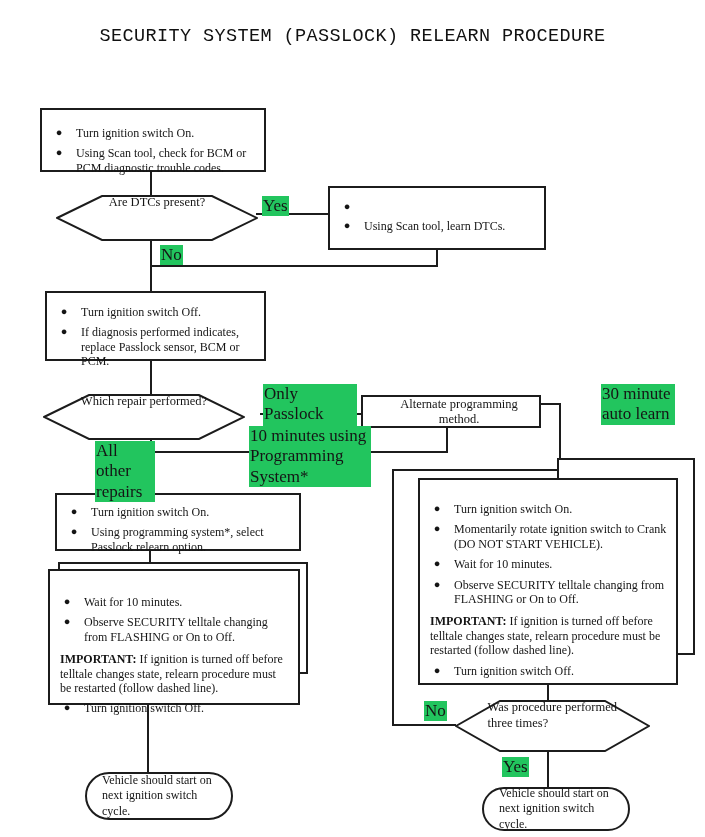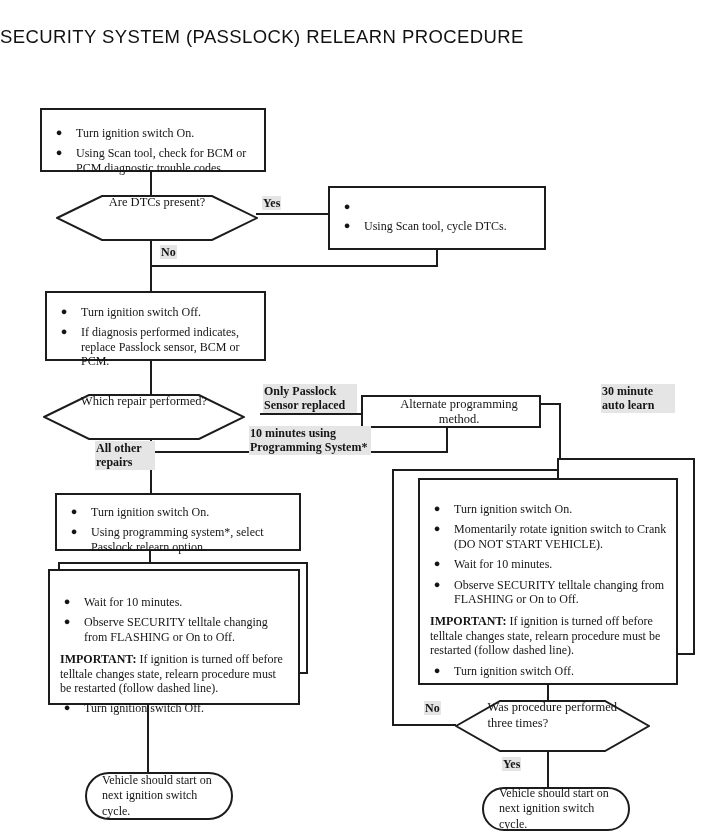--- a/index.html
+++ b/index.html
@@ -1,22 +1,22 @@
 <!DOCTYPE html>
 <html><head>
 <meta charset="utf-8">
 <style>
   html,body{margin:0;padding:0;background:#f4f3f0;}
   #canvas{
     position:relative;width:705px;height:837px;background:#ffffff;
     font-family:"Liberation Serif", serif;color:#151515;overflow:hidden;
   }
   .title{
-    position:absolute;top:26px;left:0;width:100%;
-    font-family:Liberation Sans, sans-serif;font-size:18.5px;letter-spacing:.4px;color:#111;
+    position:absolute;top:26px;left:0;width:100%;text-align:center;
+    font-family:Liberation Mono, monospace;font-size:18.5px;letter-spacing:.4px;color:#111;
   }
   
   .vl,.hl{position:absolute;background:#1c1c1c;}
   .vl{width:2px;}
   .hl{height:2px;}
   
   .box{
     position:absolute;background:#fff;border:2px solid #1c1c1c;box-sizing:border-box;
     font-size:12px;line-height:1.2;
   }
@@ -38,21 +38,21 @@
   }
   .hexlab .inner{width:140px;text-align:left;line-height:1.25;}
   .hexlab.one .inner{width:auto;text-align:center;}
   
   .oval{
     position:absolute;background:#fff;border:2px solid #1c1c1c;border-radius:26px;
     box-sizing:border-box;display:flex;align-items:center;
     font-size:12px;line-height:1.3;padding:4px 8px 4px 15px;
   }
   
-  .elab{position:absolute;font-size:12px;line-height:1.2;background:#e5e5e5;padding:0 1px;font-weight:bold;}
+  .elab{position:absolute;font-size:17px;line-height:1.2;background:#22c55e;padding:0 1px;}
 </style>
 </head>
 <body>
 
 <div id="canvas">
 
   <div class="title">SECURITY SYSTEM (PASSLOCK) RELEARN PROCEDURE</div>
 
   <div class="vl" style="left:150px;top:172px;height:24px;"></div>
   <div class="hl" style="left:256px;top:213px;width:74px;"></div>
@@ -87,21 +87,21 @@
       <span class="txt">Using Scan tool, check for BCM or PCM diagnostic trouble codes.</span>
     </div>
   </div>
 
   <div class="box" style="left:328px;top:186px;width:218px;height:64px;padding-top:6px;">
     <div class="li">
       <span class="dot">●</span>
     </div>
     <div class="li">
       <span class="dot">●</span>
-      <span class="txt">Using Scan tool, cycle DTCs.</span>
+      <span class="txt">Using Scan tool, learn DTCs.</span>
     </div>
   </div>
 
   <div class="box" style="left:45px;top:291px;width:221px;height:70px;padding-top:6px;">
     <div class="li">
       <span class="dot">●</span>
       <span class="txt">Turn ignition switch Off.</span>
     </div>
     <div class="li">
       <span class="dot">●</span>

